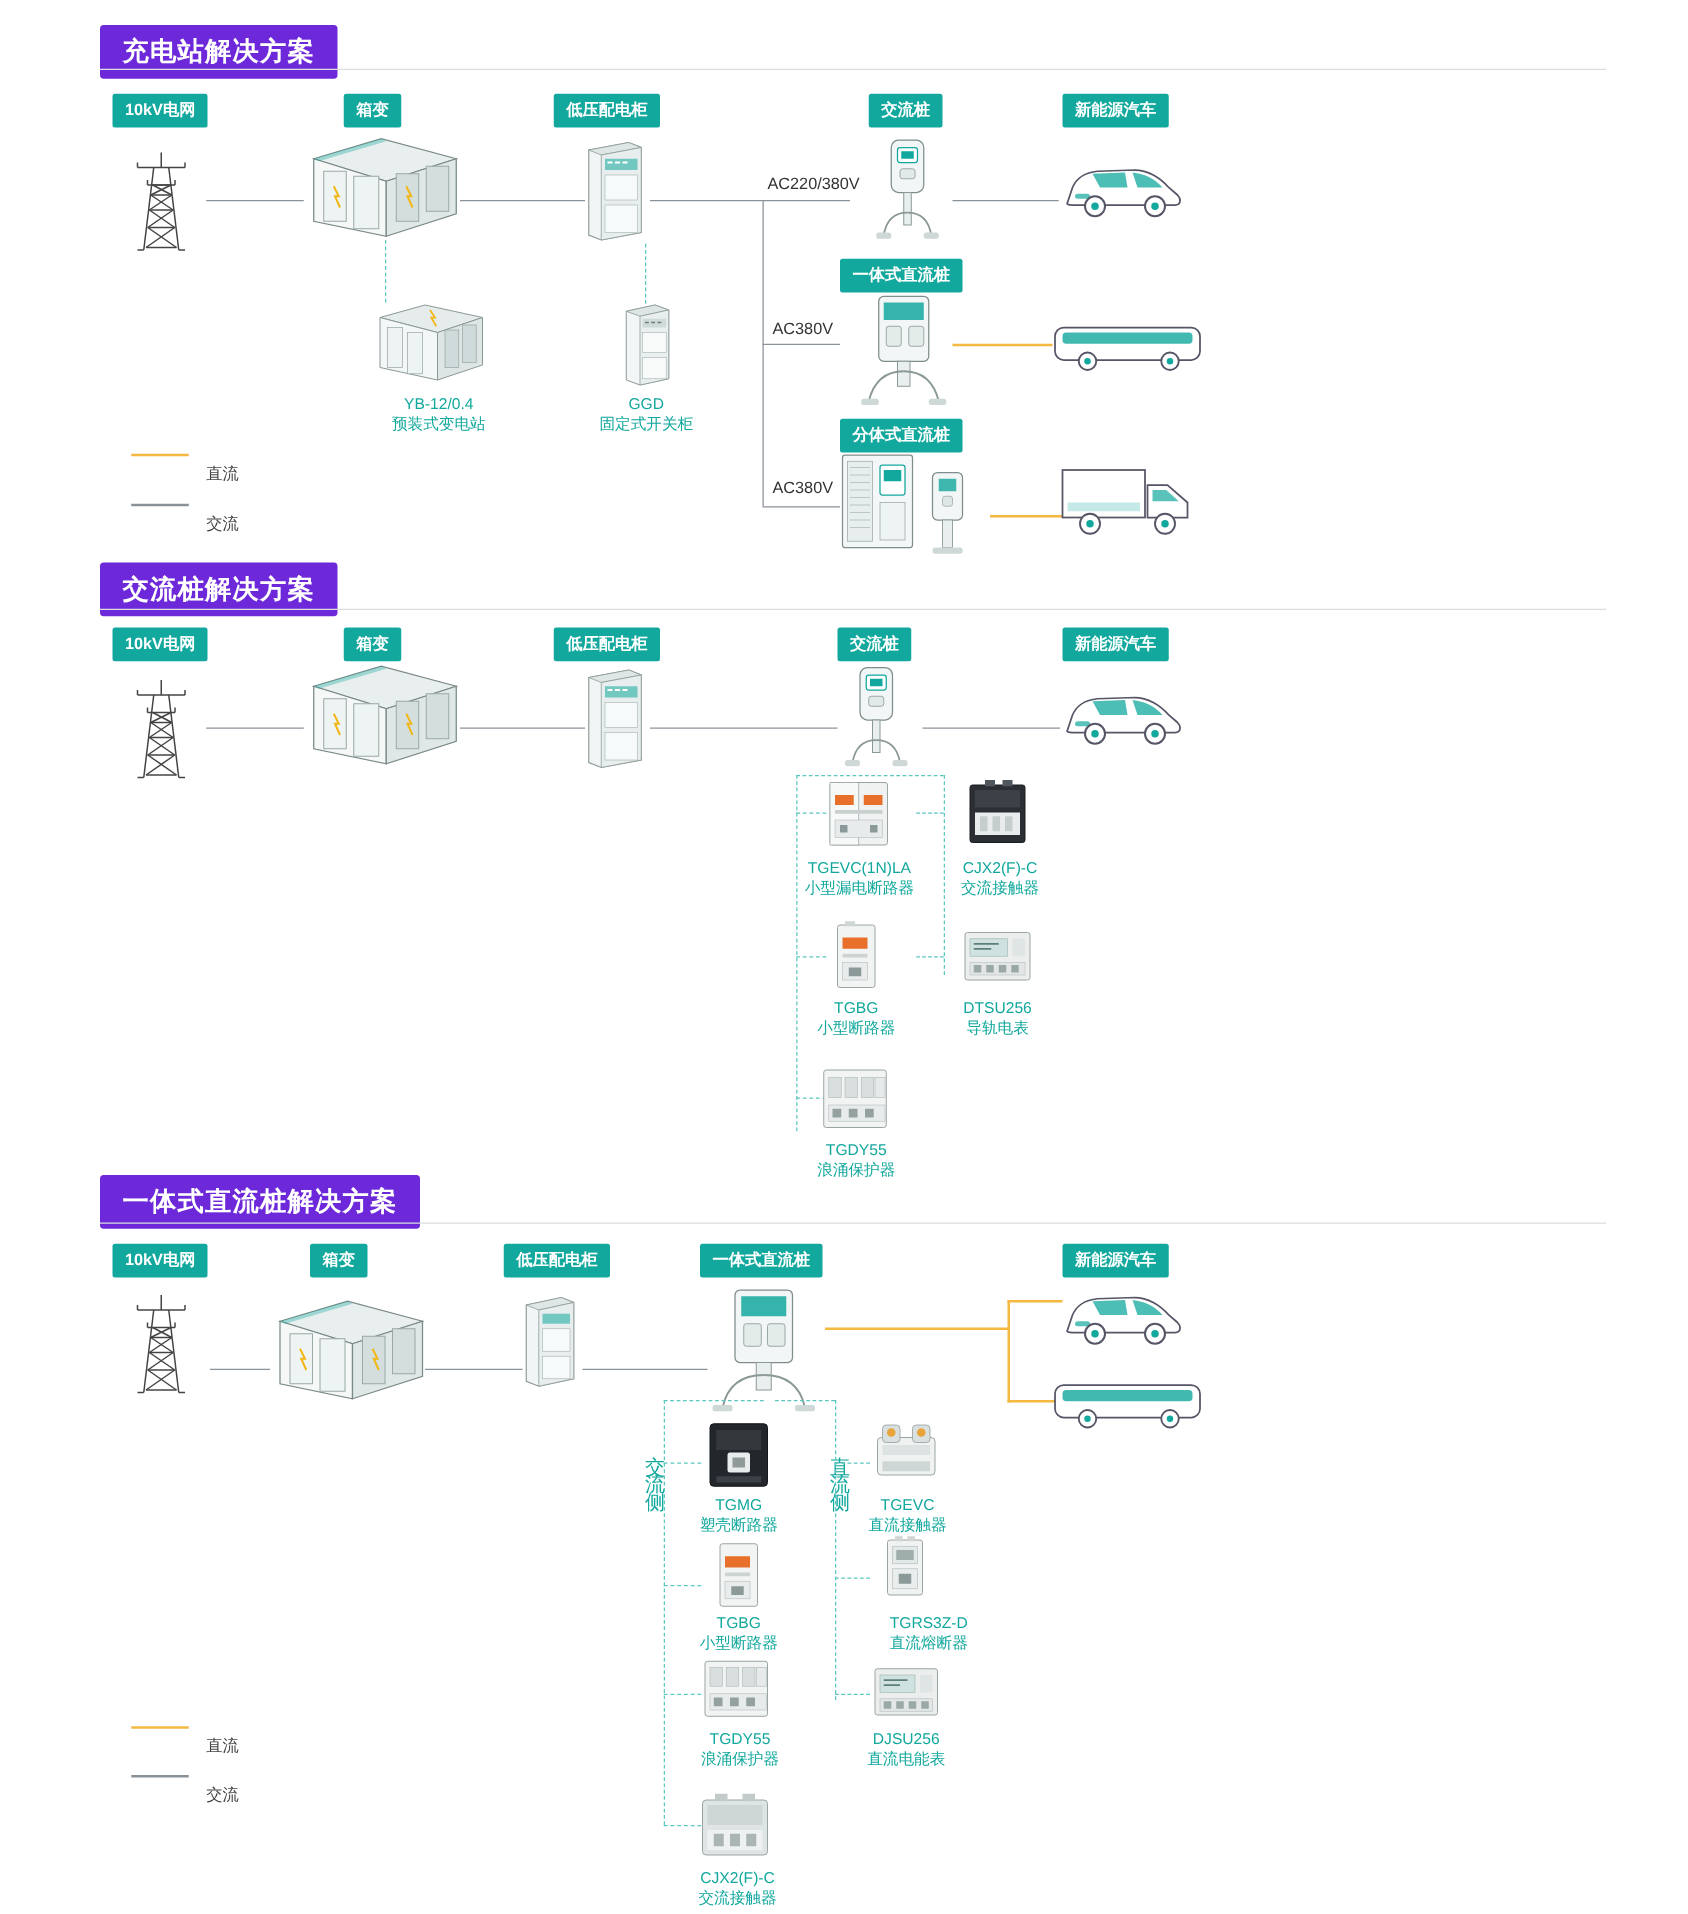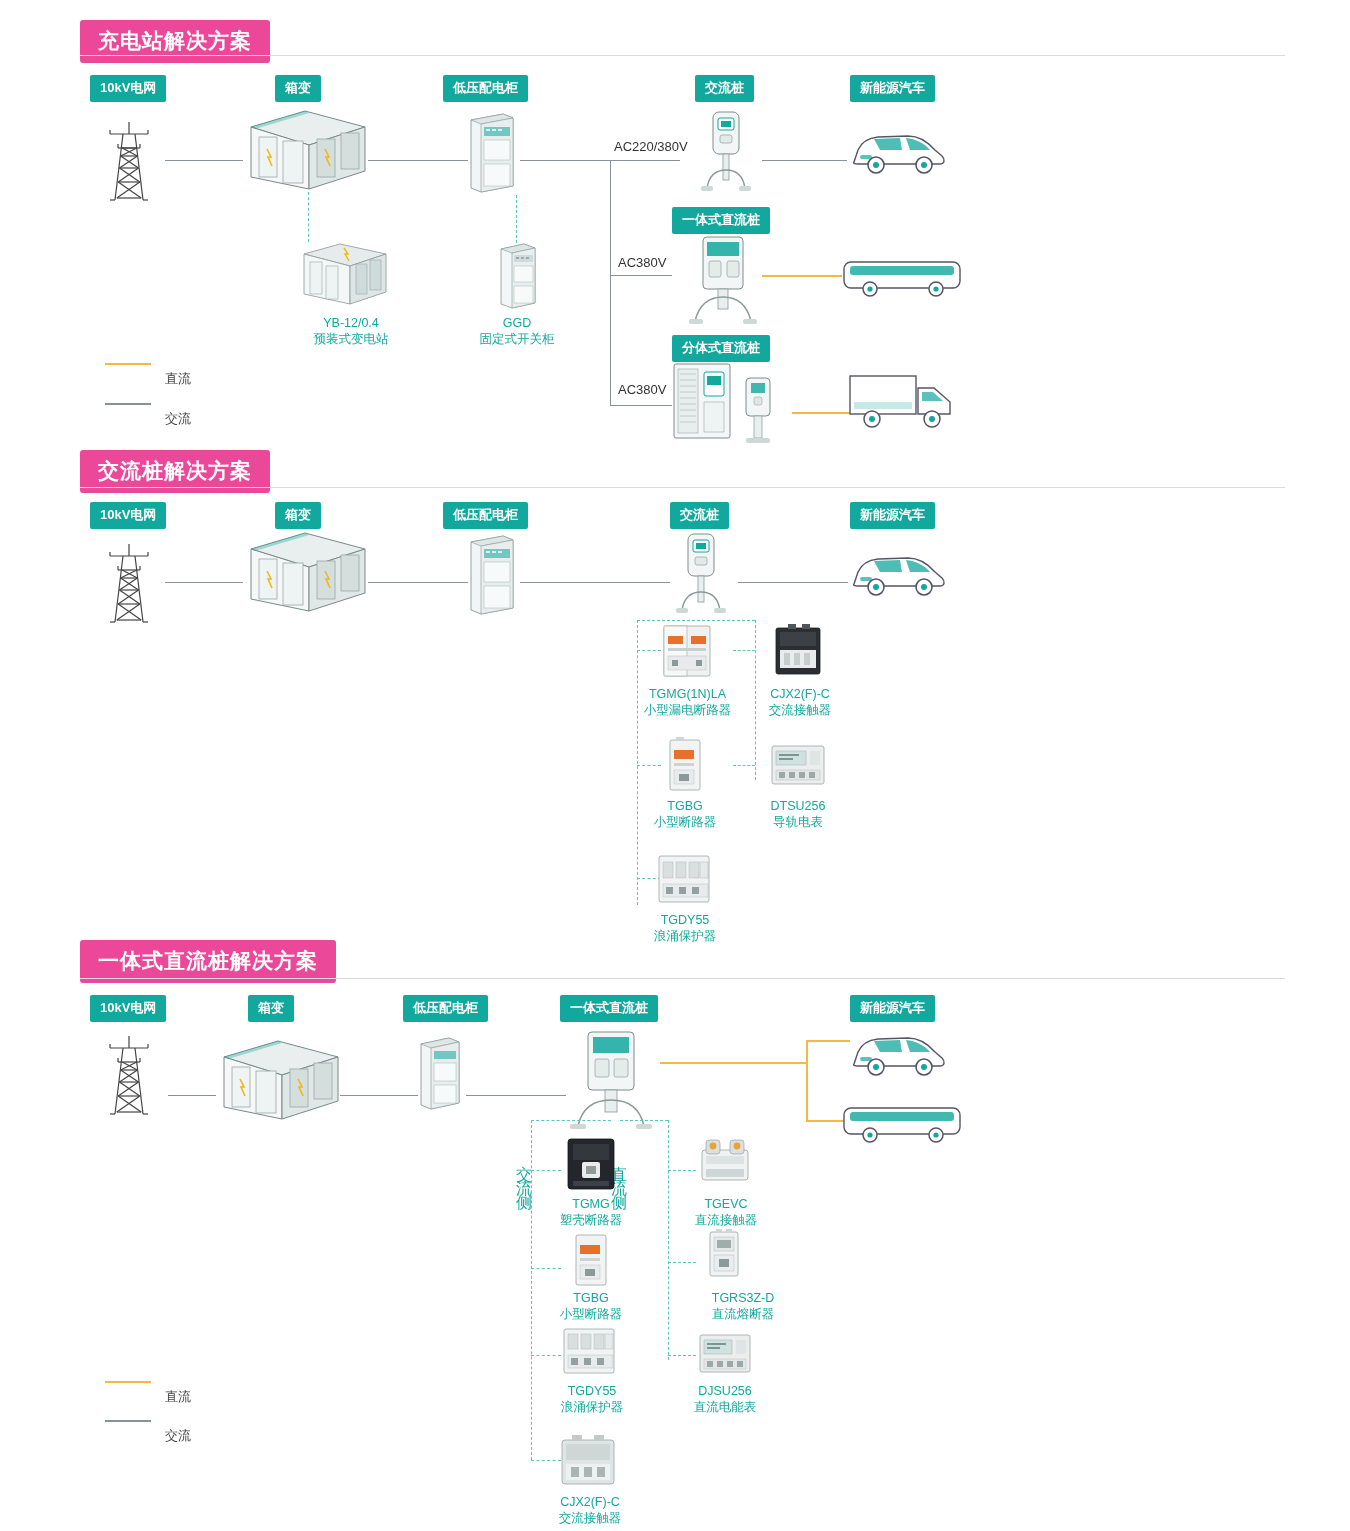--- a/index.html
+++ b/index.html
@@ -1,18 +1,18 @@
 <!DOCTYPE html>
 <html><head>
 <meta charset="utf-8">
 <style>
   html,body{margin:0;padding:0;background:#ffffff;}
   body{width:1350px;height:1531px;position:relative;font-family:"Liberation Sans","DejaVu Sans",sans-serif;color:#333;}
   .sec-title-wrap{position:absolute;left:80px;display:flex;align-items:center;}
-  .sec-title{background:#ec4899;color:#fff;font-size:21px;font-weight:bold;padding:7px 18px 8px 18px;border-radius:3px;letter-spacing:1px;white-space:nowrap;}
+  .sec-title{background:#6d28d9;color:#fff;font-size:21px;font-weight:bold;padding:7px 18px 8px 18px;border-radius:3px;letter-spacing:1px;white-space:nowrap;}
   .sec-rule{position:absolute;height:1px;background:#d9dde0;}
   .tag{position:absolute;background:#12a89d;color:#fff;font-size:13px;font-weight:bold;padding:4px 10px 5px 10px;border-radius:2px;white-space:nowrap;}
   .cap{position:absolute;font-size:12.5px;color:#12a89d;text-align:center;line-height:16px;white-space:nowrap;}
   .volt{position:absolute;font-size:13px;color:#333;white-space:nowrap;}
   .line-h{position:absolute;height:1px;background:#8a9299;}
   .line-v{position:absolute;width:1px;background:#8a9299;}
   .dline-v{position:absolute;width:0;border-left:1px dashed #59c7c0;}
   .dline-h{position:absolute;height:0;border-top:1px dashed #59c7c0;}
   .yline-h{position:absolute;height:1.5px;background:#f5b841;}
   .yline-v{position:absolute;width:1.5px;background:#f5b841;}
@@ -353,21 +353,21 @@
  <rect x="6" y="4" width="23" height="50" fill="#f7f8f8" stroke="#9aa4a3" stroke-width="0.6"></rect>
  <rect x="10" y="14" width="15" height="8" fill="#e8702a"></rect>
  <rect x="33" y="14" width="15" height="8" fill="#e8702a"></rect>
  <rect x="10" y="26" width="38" height="3" fill="#c9d0cf"></rect>
  <rect x="10" y="34" width="38" height="14" fill="#e7ebeb" stroke="#b6bfbe" stroke-width="0.5"></rect>
  <rect x="14" y="38" width="6" height="6" fill="#8b9a99"></rect>
  <rect x="38" y="38" width="6" height="6" fill="#8b9a99"></rect>
 </svg>
 </div>
 <div class="cap" style="left:620px;top:686px;width:135px;">
-  <div>TGMG(1N)LA</div>
+  <div>TGEVC(1N)LA</div>
   <div>小型漏电断路器</div>
 </div>
 
 <div class="ic" style="left:770px;top:622px;">
 <svg width="56" height="58" viewBox="0 0 56 58">
  <rect x="6" y="6" width="44" height="46" rx="2" fill="#2b2f33" stroke="#1b1e21" stroke-width="0.8"></rect>
  <rect x="10" y="10" width="36" height="14" fill="#3b4147"></rect>
  <rect x="10" y="28" width="36" height="18" fill="#e8ecec"></rect>
  <rect x="14" y="31" width="6" height="12" fill="#c6cecd"></rect>
  <rect x="24" y="31" width="6" height="12" fill="#c6cecd"></rect>
@@ -539,21 +539,21 @@
  <rect x="4" y="6" width="116" height="26" rx="7" fill="#ffffff" stroke="#556" stroke-width="1.4"></rect>
  <rect x="10" y="10" width="104" height="9" rx="3" fill="#12a89d" opacity="0.8"></rect>
  <circle cx="30" cy="33" r="7" fill="#fff" stroke="#556" stroke-width="1.5"></circle>
  <circle cx="96" cy="33" r="7" fill="#fff" stroke="#556" stroke-width="1.5"></circle>
  <circle cx="30" cy="33" r="2.6" fill="#12a89d"></circle>
  <circle cx="96" cy="33" r="2.6" fill="#12a89d"></circle>
 </svg>
 </div>
 
 <div class="sidelbl" style="left:516px;top:1168px;">交流侧</div>
-<div class="sidelbl" style="left:611px;top:1168px;">直流侧</div>
+<div class="sidelbl" style="left:664px;top:1168px;">直流侧</div>
 
 <div class="dline-v" style="left:531px;top:1120px;height:340px;"></div>
 <div class="dline-h" style="left:531px;top:1120px;width:80px;"></div>
 <div class="dline-h" style="left:531px;top:1170px;width:30px;"></div>
 <div class="dline-h" style="left:531px;top:1268px;width:30px;"></div>
 <div class="dline-h" style="left:531px;top:1355px;width:30px;"></div>
 <div class="dline-h" style="left:531px;top:1460px;width:30px;"></div>
 
 <div class="dline-v" style="left:668px;top:1120px;height:240px;"></div>
 <div class="dline-h" style="left:620px;top:1120px;width:48px;"></div>

